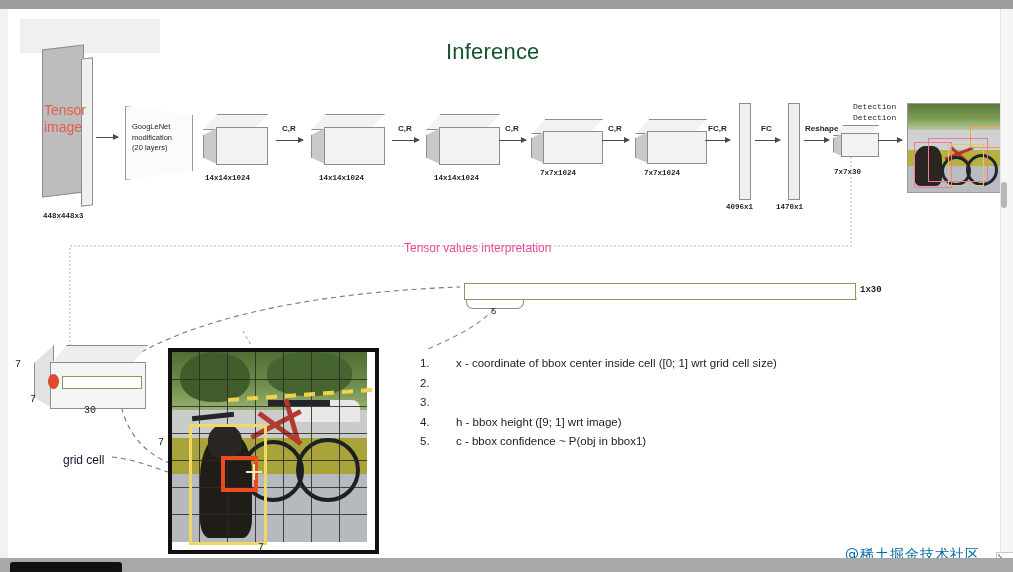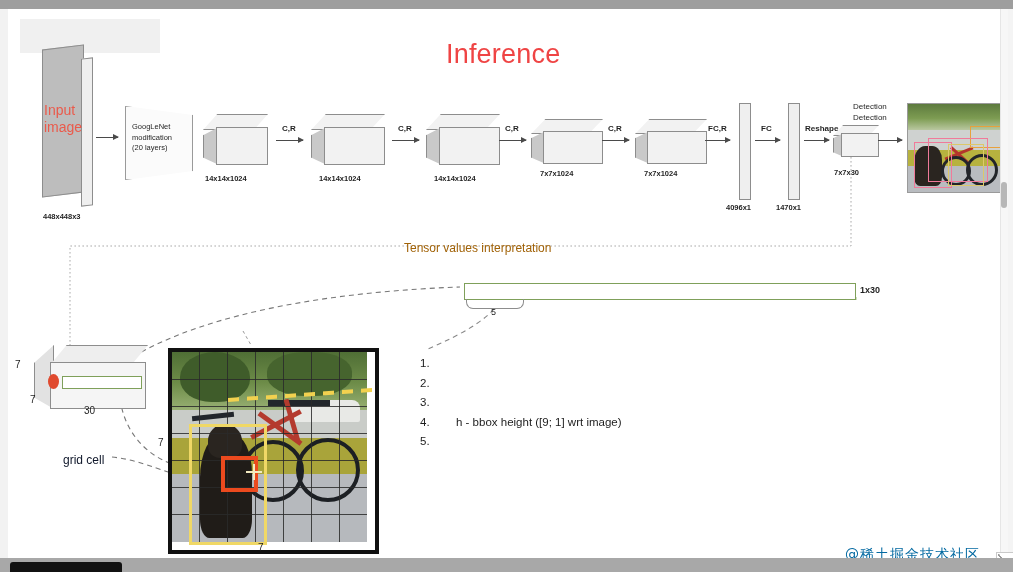--- a/index.html
+++ b/index.html
@@ -19,32 +19,32 @@
   .ghost-rect{position:absolute;left:12px;top:10px;width:140px;height:34px;background:#f0f0f0;}
 
   
   .scroll-track{position:absolute;left:1000px;top:9px;width:7px;height:549px;background:#f7f7f7;border-left:1px solid #e6e6e6;}
   .scroll-thumb{position:absolute;left:1001px;top:182px;width:6px;height:26px;background:#b7b7b7;border-radius:4px;}
   .corner-glyph{position:absolute;left:996px;top:552px;width:16px;height:18px;border:1px solid #c9c9c9;background:#fff;}
   .corner-glyph:after{content:"";position:absolute;left:1px;top:1px;width:12px;height:14px;
       background:linear-gradient(to top right,transparent 45%,#9a9a9a 46%,#9a9a9a 54%,transparent 55%);}
 
   
-  .title{position:absolute;left:438px;top:30px;font-size:27px;color:#ef4444;letter-spacing:.2px;}
+  .title{position:absolute;left:438px;top:30px;font-size:22px;color:#14532d;letter-spacing:.2px;}
 
   
   .logo{position:absolute;left:872px;top:19px;display:flex;align-items:center;gap:7px;}
   .logo-mark{width:19px;height:16px;position:relative;}
   .logo-mark .bk{position:absolute;left:0;top:0;width:19px;height:16px;background:#86c16a;border-radius:2px;}
   .logo-mark .pg{position:absolute;left:7px;top:2px;width:10px;height:12px;background:#eef7e9;
       clip-path:polygon(0 0,100% 12%,100% 100%,0 88%);}
   .logo-text{font-size:16px;color:#8a8a8a;letter-spacing:1px;font-family:"DejaVu Sans",sans-serif;}
 
   
-  .lbl{position:absolute;font-size:7.5px;color:#1f1f1f;white-space:nowrap;font-family:Liberation Sans, sans-serif;}
+  .lbl{position:absolute;font-size:7.5px;color:#1f1f1f;white-space:nowrap;font-family:Liberation Mono, monospace;}
   .lbl-b{font-weight:bold;}
   .op{position:absolute;font-size:8px;font-weight:bold;color:#1f1f1f;white-space:nowrap;}
 
   
   .slab{position:absolute;left:34px;top:32px;width:48px;height:158px;}
   .slab .face{position:absolute;left:0;top:6px;width:40px;height:146px;background:#bdbdbd;border:1px solid #8d8d8d;
       transform:skewY(-7deg);}
   .slab .side{position:absolute;left:39px;top:17px;width:10px;height:146px;background:#efefef;border:1px solid #8d8d8d;
       transform:skewY(-7deg);}
   .input-text{position:absolute;left:36px;top:93px;font-size:14px;color:#ea5a4b;line-height:17px;}
@@ -127,21 +127,21 @@
 
   
   .ovl{position:absolute;left:0;top:0;width:996px;height:549px;pointer-events:none;}
 
   
   .list{position:absolute;left:412px;top:345px;font-size:11.5px;color:#1d1d1d;line-height:19.5px;}
   .list-row{display:flex;}
   .list-num{width:36px;}
   .list-txt{white-space:nowrap;}
 
-  .section-label{position:absolute;left:396px;top:232px;font-size:12px;color:#a16207;}
+  .section-label{position:absolute;left:396px;top:232px;font-size:12px;color:#ec4899;}
 
   .gridcell-label{position:absolute;left:55px;top:444px;font-size:12px;color:#0f172a;}
 
   .watermark{position:absolute;left:845px;top:546px;font-size:14px;color:#0369a1;
       font-family:"DejaVu Sans",sans-serif;letter-spacing:1px;}
 </style>
 </head>
 <body>
 
 <div id="root">
@@ -155,21 +155,21 @@
     <div class="ghost-rect"></div>
 
     <div class="title">Inference</div>
 
 
     <div class="slab">
       <span class="face"></span>
         <span class="side"></span>
     </div>
     <div class="input-text">
-      <div>Input</div>
+      <div>Tensor</div>
       <div>image</div>
     </div>
     <div class="lbl lbl-b" style="left:35px;top:203px;">448x448x3</div>
 
     <div class="arrow" style="left:88px;top:128px;width:22px;"></div>
 
     <div class="trap"></div>
     <div class="trap-txt">
       <div>GoogLeNet</div>
       <div>modification</div>
@@ -327,33 +327,35 @@
       <span class="gi-ybox"></span>
       <span class="gi-rbox"></span>
       <span class="gi-cross"></span>
     </div>
     <div class="lbl" style="left:150px;top:428px;font-size:10px;">7</div>
     <div class="lbl" style="left:250px;top:533px;font-size:10px;">7</div>
 
     <div class="list">
       <div class="list-row">
         <span class="list-num">1.</span>
+        <span class="list-txt">x - coordinate of bbox center inside cell ([0; 1] wrt grid cell size)</span>
       </div>
       <div class="list-row">
         <span class="list-num">2.</span>
       </div>
       <div class="list-row">
         <span class="list-num">3.</span>
       </div>
       <div class="list-row">
         <span class="list-num">4.</span>
         <span class="list-txt">h - bbox height ([9; 1] wrt image)</span>
       </div>
       <div class="list-row">
         <span class="list-num">5.</span>
+        <span class="list-txt">c - bbox confidence ~ P(obj in bbox1)</span>
       </div>
     </div>
 
   </div>
 
   <div class="scroll-track"></div>
   <div class="scroll-thumb"></div>
   <div class="corner-glyph"></div>
 
   <div class="watermark">@稀土掘金技术社区</div>

